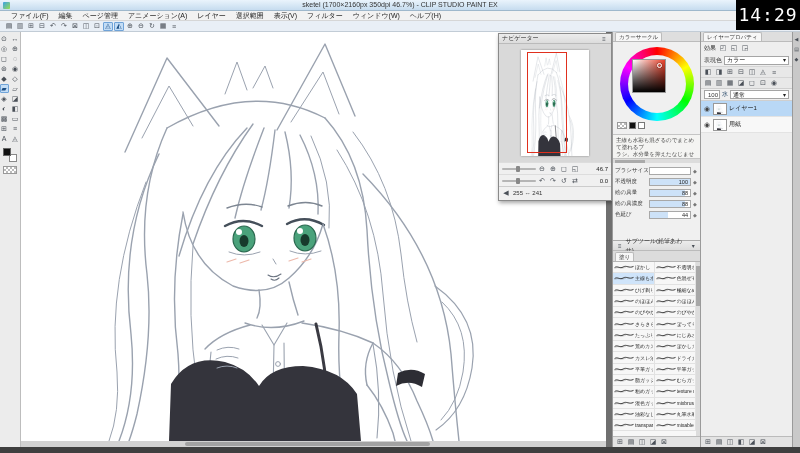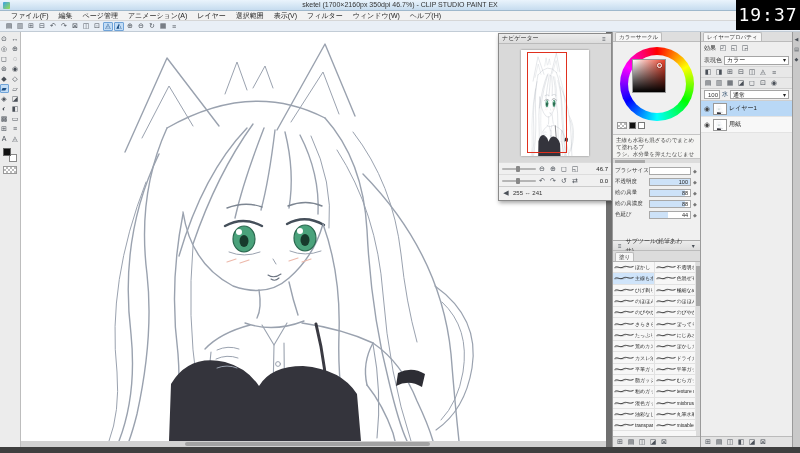--- a/index.html
+++ b/index.html
@@ -722,16 +722,16 @@
   </div>
 
   <div class="rightedge">
 
   <span class="icon">◀</span>
       <span class="icon">▤</span>
       <span class="icon">◆</span>
     </div>
 
   <div class="clock">
-    <span>19:37</span>
+    <span>14:29</span>
   </div>
 
 </div>
 
 </body></html>

